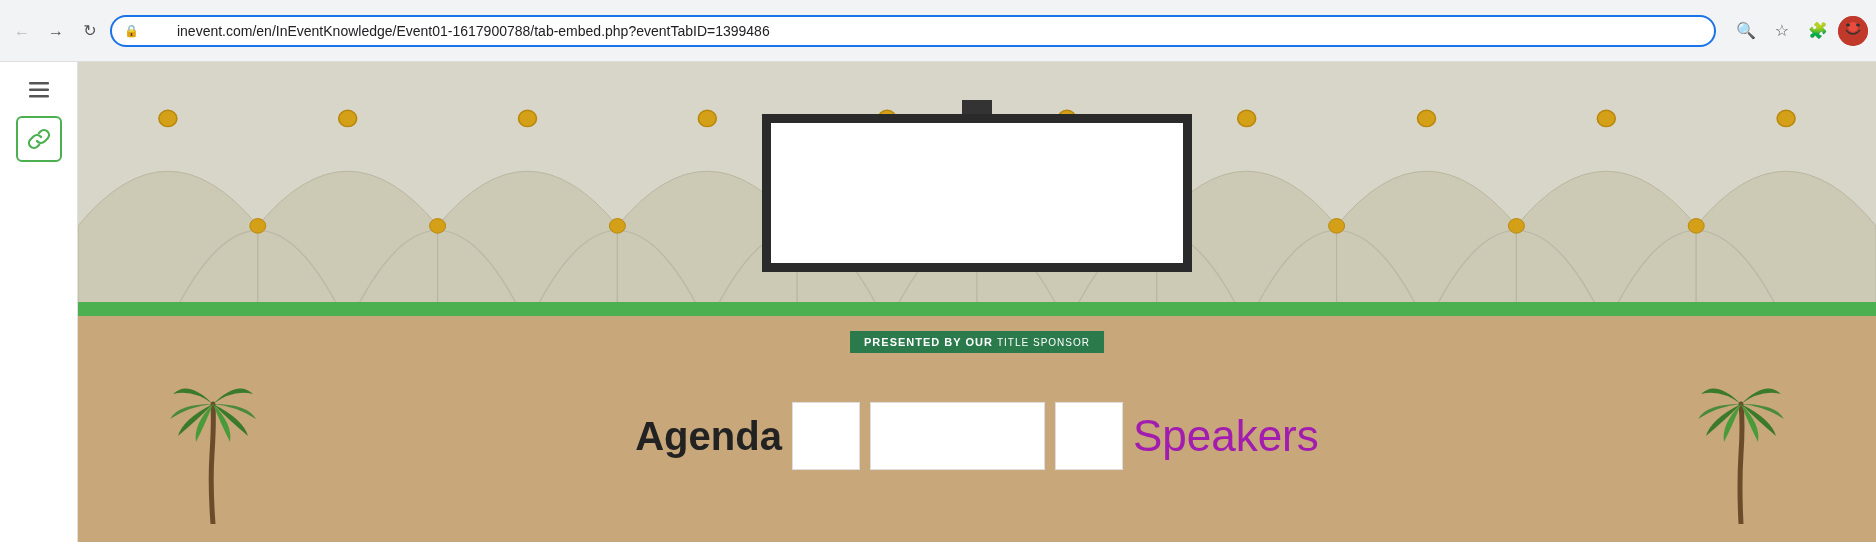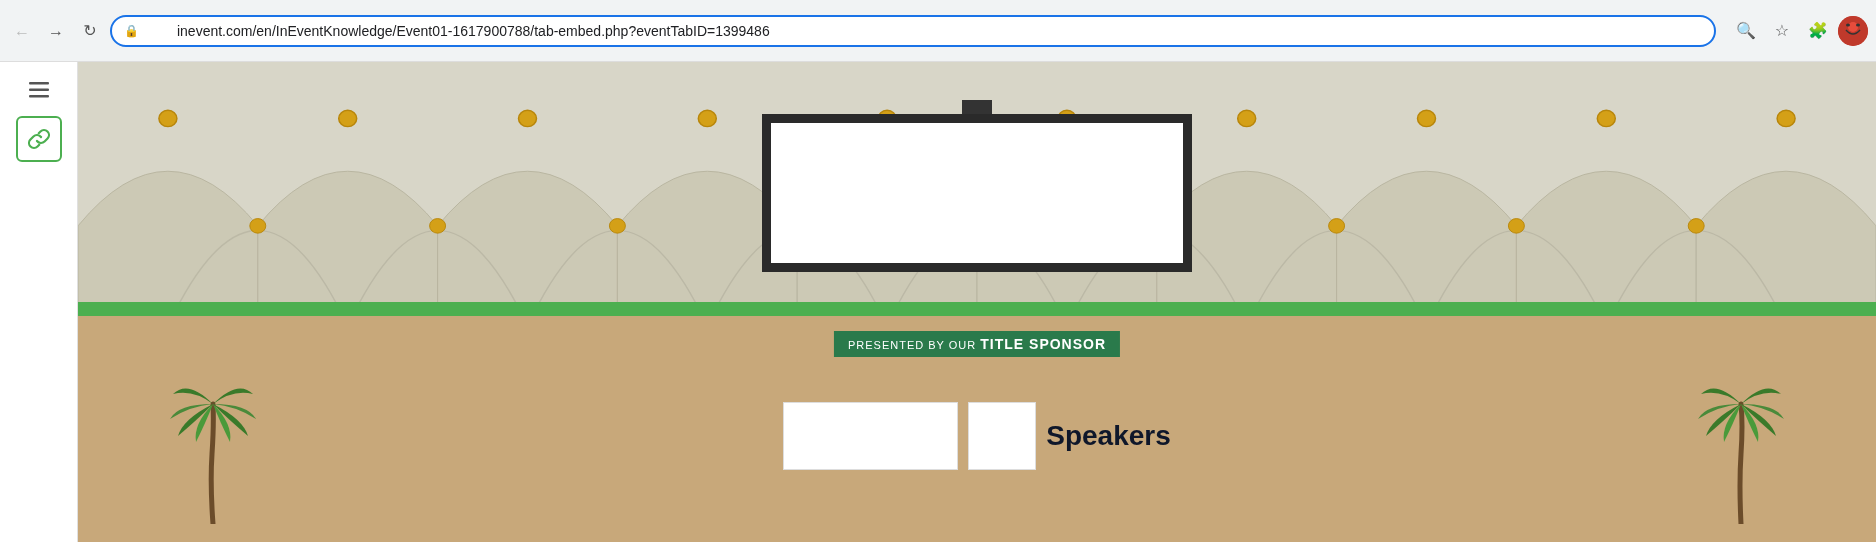--- a/index.html
+++ b/index.html
@@ -196,36 +196,36 @@
     .center-large-box {
       width: 175px; height: 68px;
       background: white;
       border: 1px solid #ddd;
     }
     .speakers-section {
       display: flex; align-items: center; gap: 10px;
       margin-left: 10px;
     }
     .speakers-label {
-      font-size: 28px;
-      font-weight: bold;
-      color: #0f172a;
+      font-size: 44px;
+      font-weight: normal;
+      color: #a21caf;
     }
 
     
     .palm-tree {
       position: absolute;
       bottom: 3%;
       z-index: 5;
     }
     .palm-tree-left { left: 5%; }
     .palm-tree-right { right: 5%; }
 
-    .sponsor-text-normal { font-weight: normal; letter-spacing: 1px; text-transform: uppercase; font-size: 11px; }
-    .sponsor-text-bold { font-weight: bold; letter-spacing: 1px; text-transform: uppercase; font-size: 14px; }
+    .sponsor-text-normal { font-weight: bold; letter-spacing: 1px; text-transform: uppercase; font-size: 11px; }
+    .sponsor-text-bold { font-weight: normal; letter-spacing: 1px; text-transform: uppercase; font-size: 10px; }
   </style>
 </head>
 <body>
 
 <div class="browser-chrome">
   <button class="nav-btn disabled" title="Back">←</button>
   <button class="nav-btn" title="Forward">→</button>
   <button class="reload-btn" title="Reload">↻</button>
 
   <div class="address-bar">
@@ -344,20 +344,24 @@
         <div class="screen-white"></div>
       </div>
     </div>
 
     <div class="sponsor-banner">
       <span class="sponsor-text-normal">PRESENTED BY OUR </span><span class="sponsor-text-bold">TITLE SPONSOR</span>
     </div>
 
     <div class="bottom-panels">
 
+      <div class="agenda-section">
+        <div class="agenda-label">Agenda</div>
+        <div class="small-white-box"></div>
+      </div>
 
       <div class="center-large-box"></div>
 
       <div class="speakers-section">
         <div class="small-white-box"></div>
         <div class="speakers-label">Speakers</div>
       </div>
     </div>
 
     <div class="palm-tree palm-tree-left">

